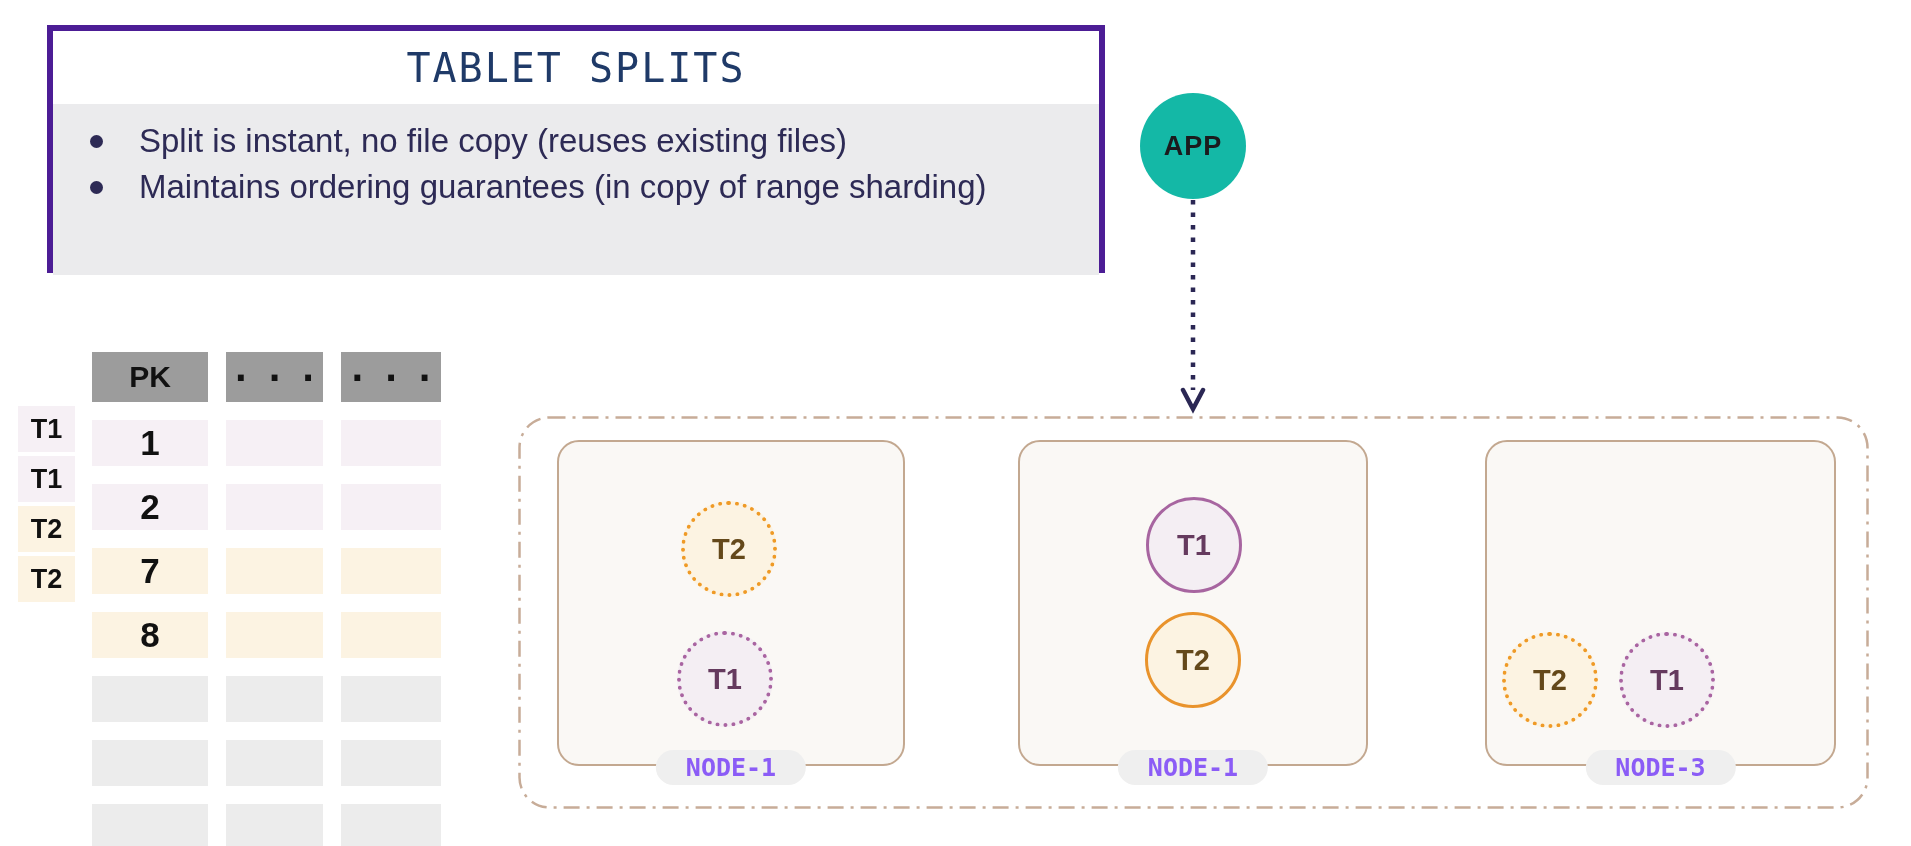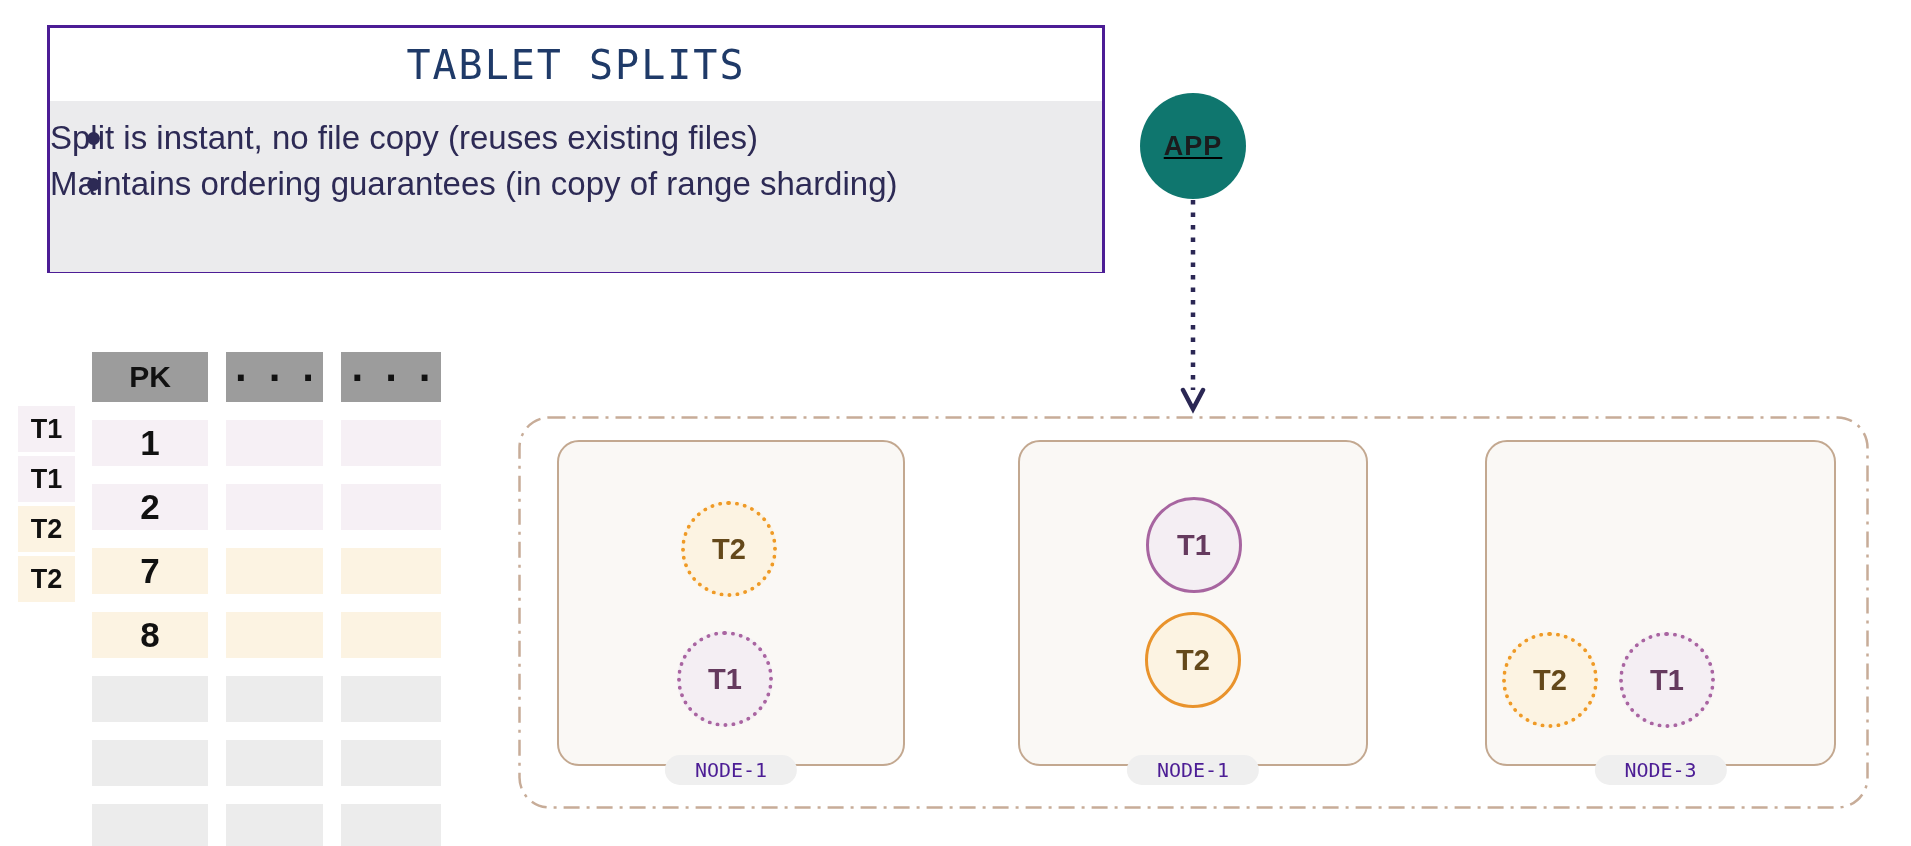--- a/index.html
+++ b/index.html
@@ -11,21 +11,21 @@
     height: 846px;
     background: #ffffff;
     overflow: hidden;
   }
 
   
   .info-box {
     position: absolute;
     left: 47px; top: 25px;
     width: 1058px; height: 248px;
-    border: 3px solid #4c1d95;
+    border: 6px solid #4c1d95;
     background: #ffffff;
   }
   .info-header {
     height: 73px;
     display: flex; align-items: center; justify-content: center;
     background: #ffffff;
   }
   .info-title {
     font-family: "DejaVu Sans Mono", monospace;
     font-size: 40px;
@@ -34,42 +34,43 @@
     color: #1F3A68;
   }
   .info-body {
     height: 171px;
     background: #EBEBED;
     padding: 14px 0 0 0;
   }
   .info-body ul { list-style: none; }
   .info-body li {
     position: relative;
+    padding-left: 86px;
     max-width: 990px;
     font-size: 33px;
     line-height: 46px;
     color: #2D2A55;
   }
   .info-body li::before {
     content: "";
     position: absolute;
     left: 37px; top: 17px;
     width: 13px; height: 13px;
     border-radius: 50%;
     background: #2D2A55;
   }
 
   
   .app-circle {
     position: absolute;
     left: 1140px; top: 93px;
     width: 106px; height: 106px;
     border-radius: 50%;
-    background: #0f766e;
-    display: flex; align-items: center; justify-content: center; text-decoration: underline;
+    background: #14b8a6;
+    display: flex; align-items: center; justify-content: center;
   }
   .app-label {
     font-size: 27px;
     font-weight: bold;
     letter-spacing: 1px;
     color: #1B1B1D;
   }
   .arrow-svg { position: absolute; left: 1180px; top: 198px; }
 
   
@@ -140,23 +141,23 @@
     position: absolute;
     left: 50%; bottom: -21px;
     transform: translateX(-50%);
     background: #EFEFEF;
     border-radius: 22px;
     padding: 3px 30px;
     white-space: nowrap;
   }
   .node-pill span {
     font-family: "DejaVu Sans Mono", monospace;
-    font-size: 20px;
-    font-weight: normal;
-    color: #4c1d95;
+    font-size: 25px;
+    font-weight: bold;
+    color: #8b5cf6;
   }
 
   .tablet {
     position: absolute;
     width: 96px; height: 96px;
     border-radius: 50%;
     display: flex; align-items: center; justify-content: center;
     font-size: 29px;
     font-weight: bold;
   }

